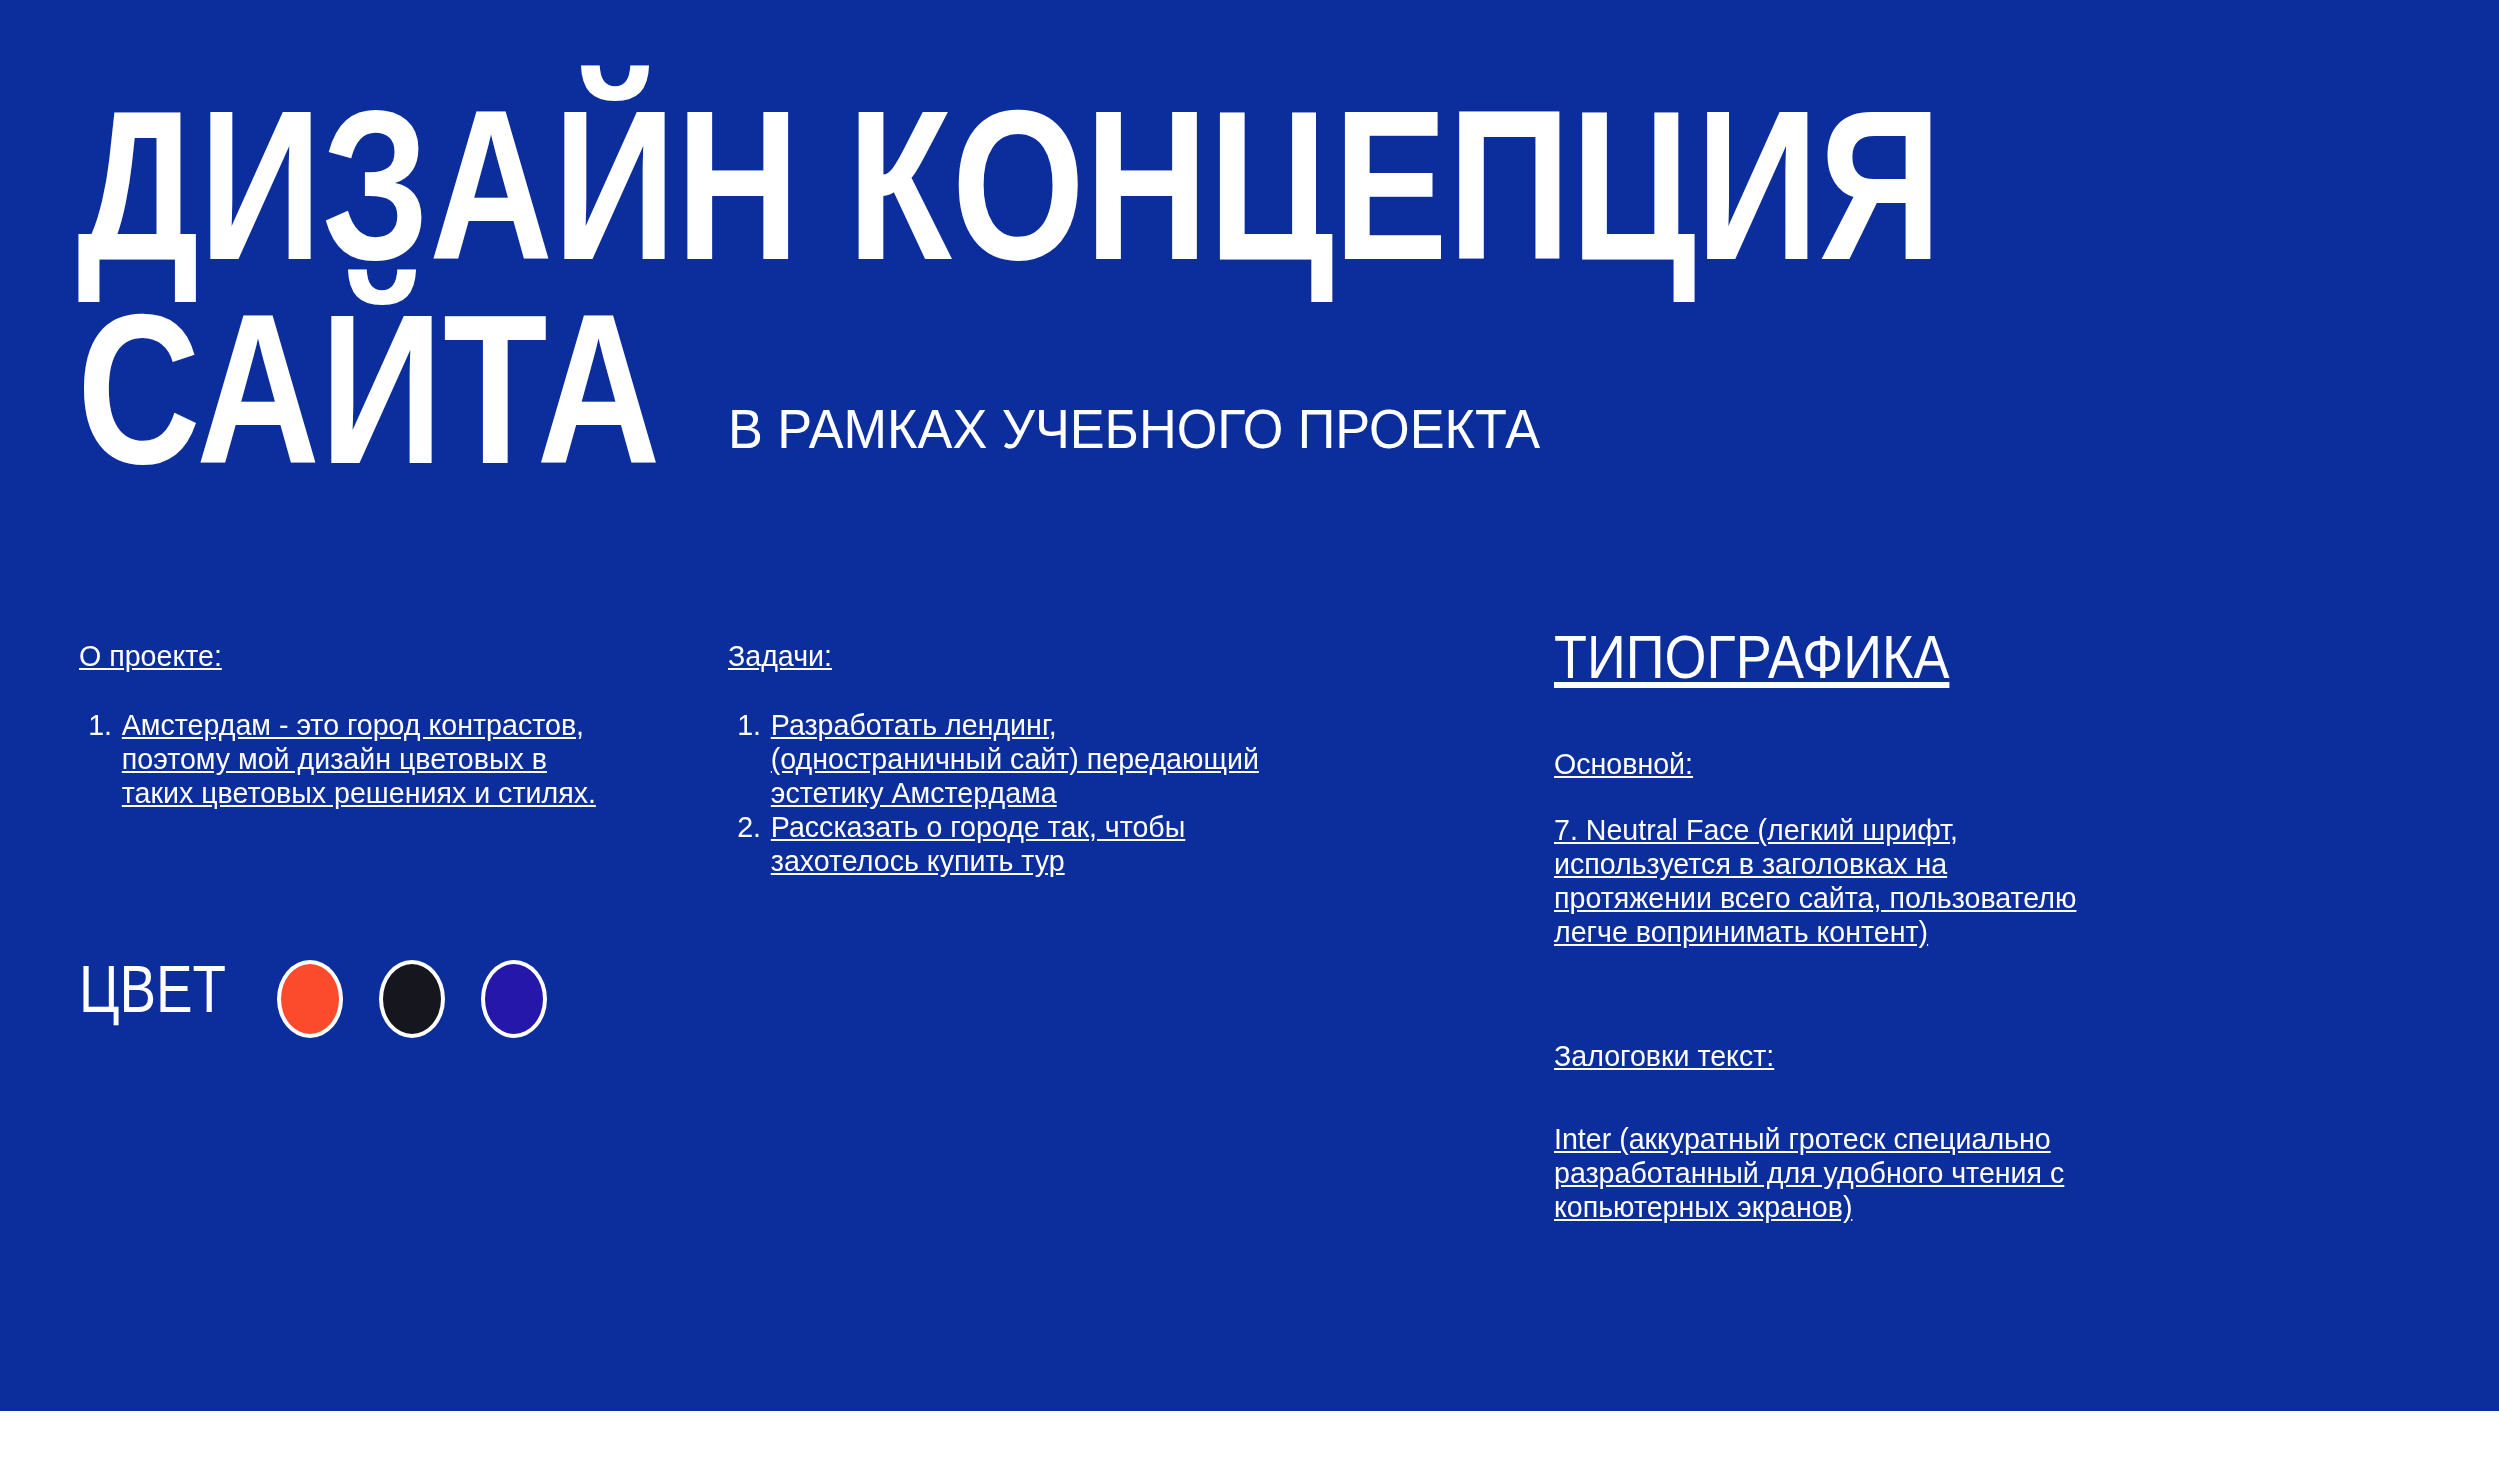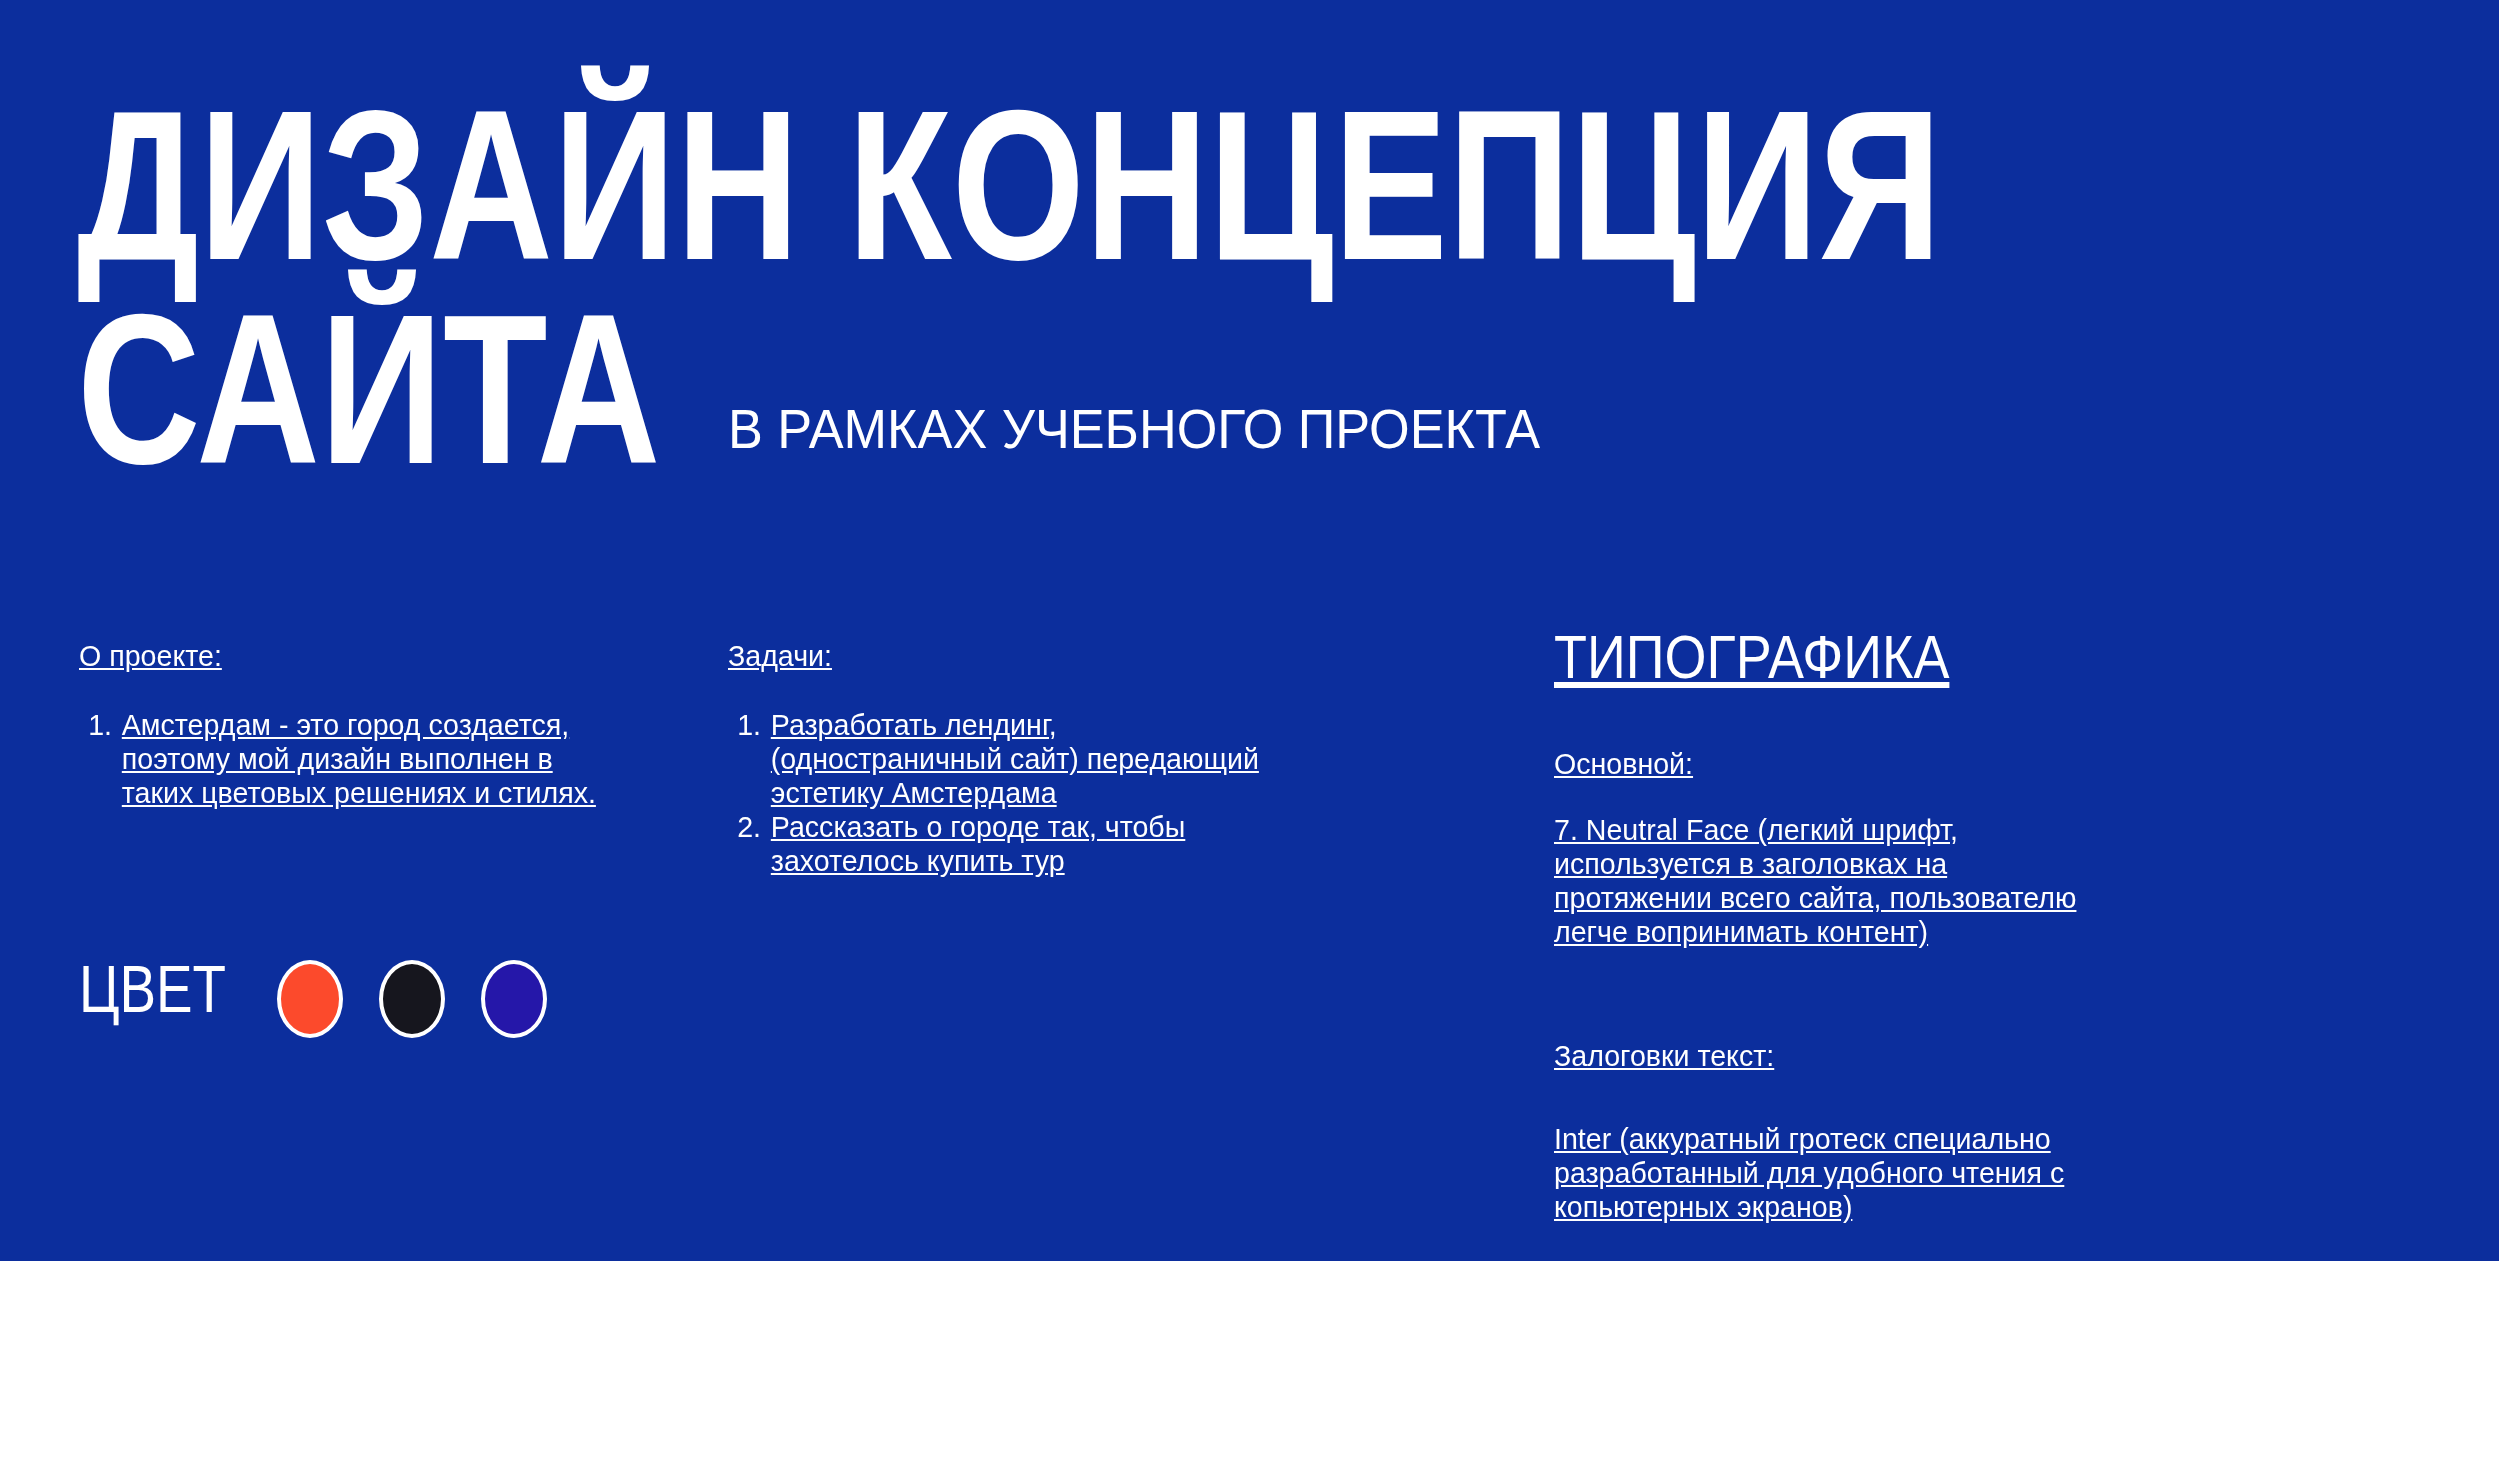--- a/index.html
+++ b/index.html
@@ -2,21 +2,21 @@
 <html style="font-size:14.3px"><head>
 <meta charset="utf-8">
 <style>
   html, body {
     margin: 0;
     padding: 0;
   }
   .canvas {
     position: relative;
     width: 2500px;
-    height: 1261px;
+    height: 1411px;
     background: #0C2E9D;
     color: #FFFFFF;
     font-family: "Liberation Sans", sans-serif;
     overflow: hidden;
   }
 
   
   .title {
     position: absolute;
     left: 77px;
@@ -121,21 +121,21 @@
   <h1 class="title">
     <div>ДИЗАЙН КОНЦЕПЦИЯ</div>
     <div>САЙТА</div>
   </h1>
 
   <div class="subtitle">В РАМКАХ УЧЕБНОГО ПРОЕКТА</div>
 
   <section class="col col-about">
     <p class="col-heading">О проекте:</p>
     <ol class="num-list">
-      <li>Амстердам - это город создается, поэтому мой дизайн выполнен в таких цветовых решениях и стилях.</li>
+      <li>Амстердам - это город контрастов, поэтому мой дизайн цветовых в таких цветовых решениях и стилях.</li>
     </ol>
   </section>
 
   <section class="col col-tasks">
     <p class="col-heading">Задачи:</p>
     <ol class="num-list">
       <li>Разработать лендинг, (одностраничный сайт) передающий эстетику Амстердама</li>
       <li>Рассказать о городе так, чтобы захотелось купить тур</li>
     </ol>
   </section>

